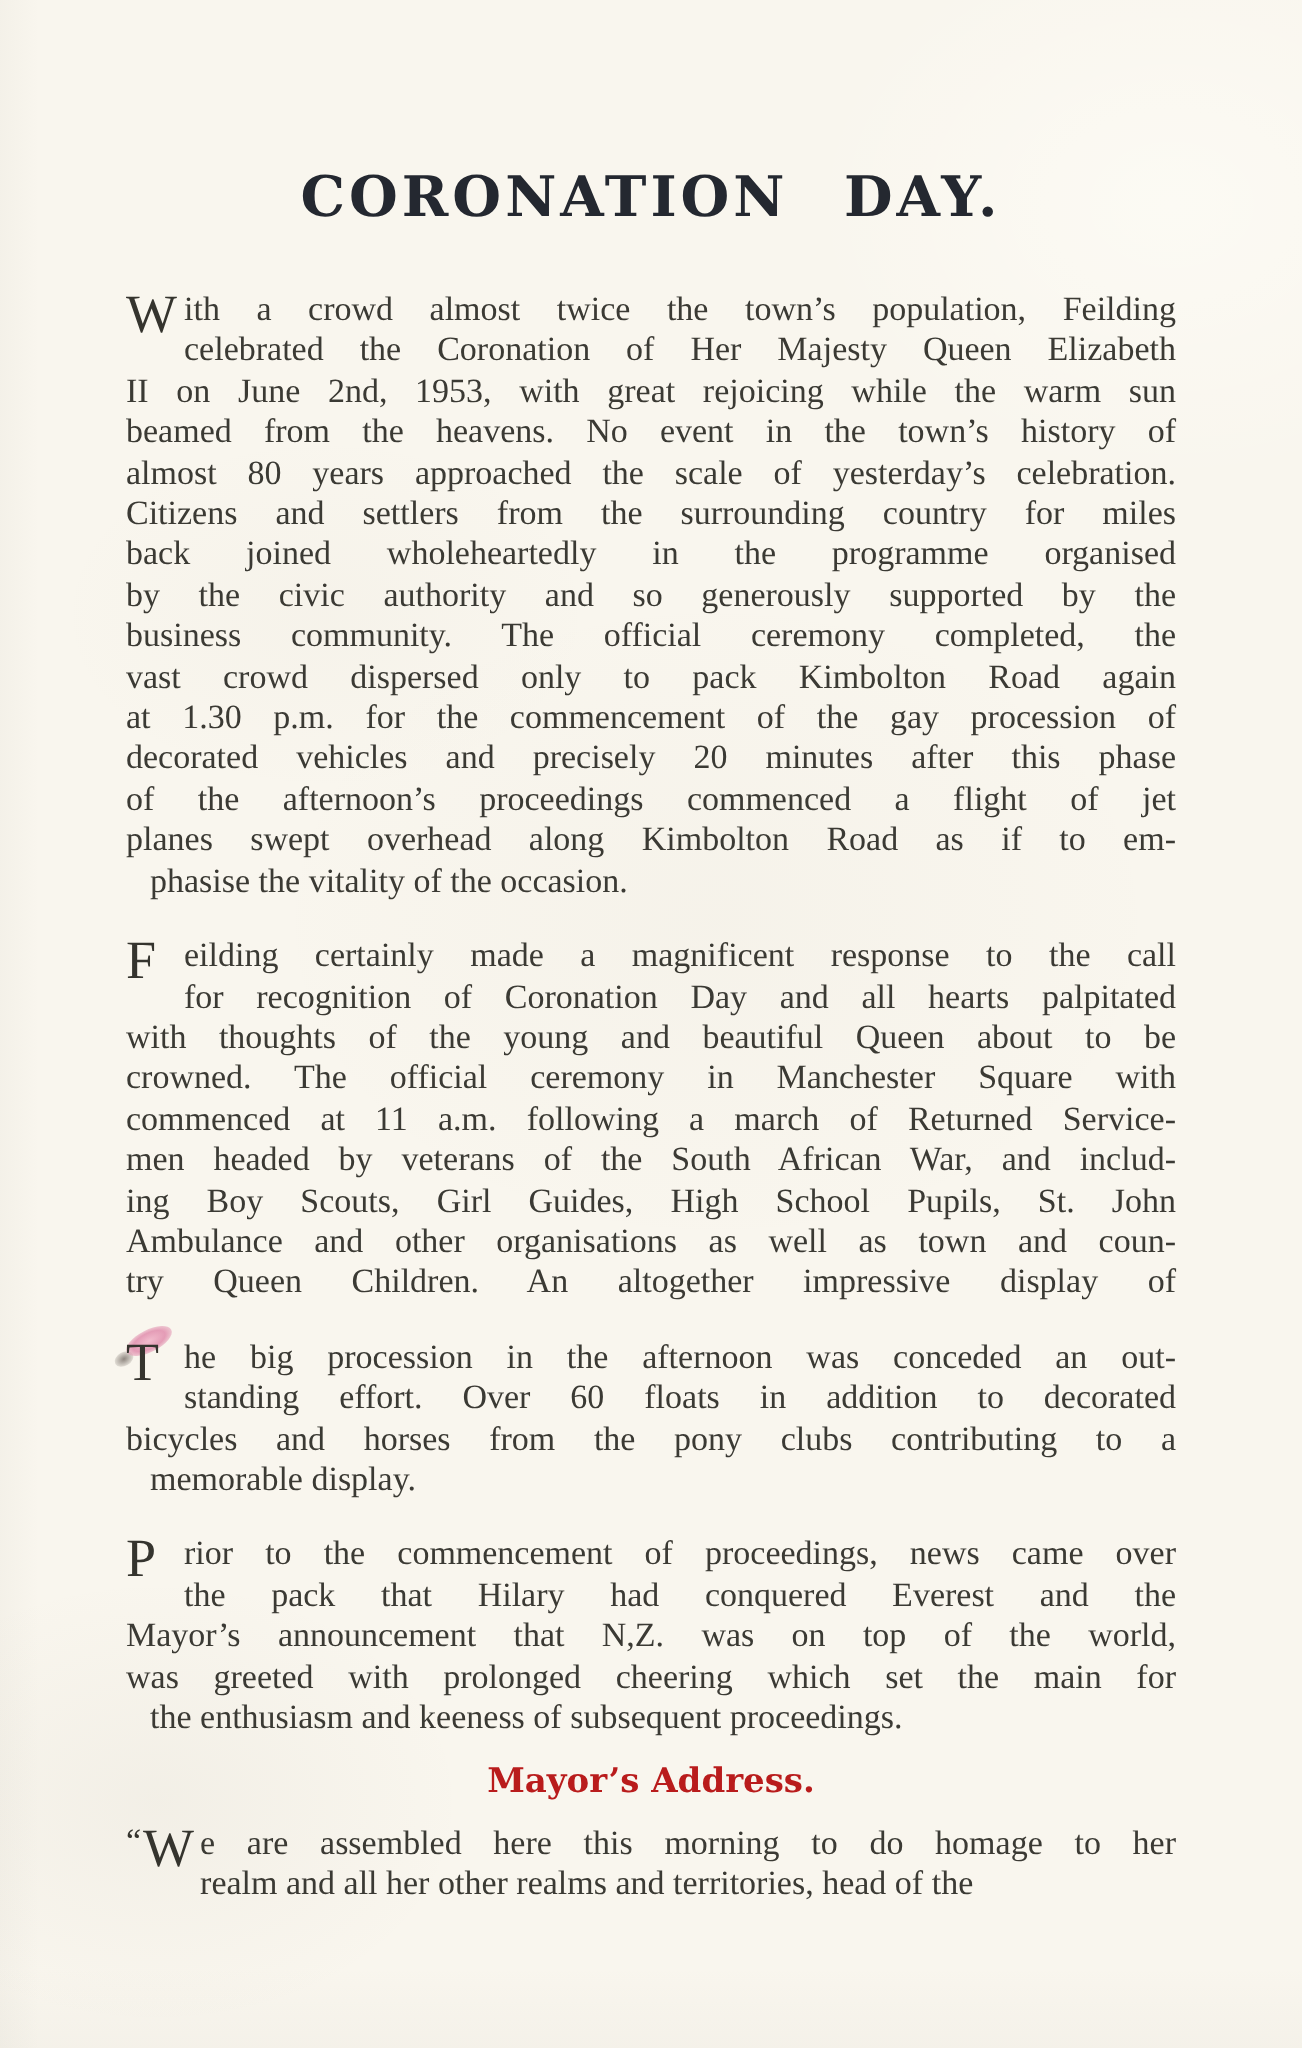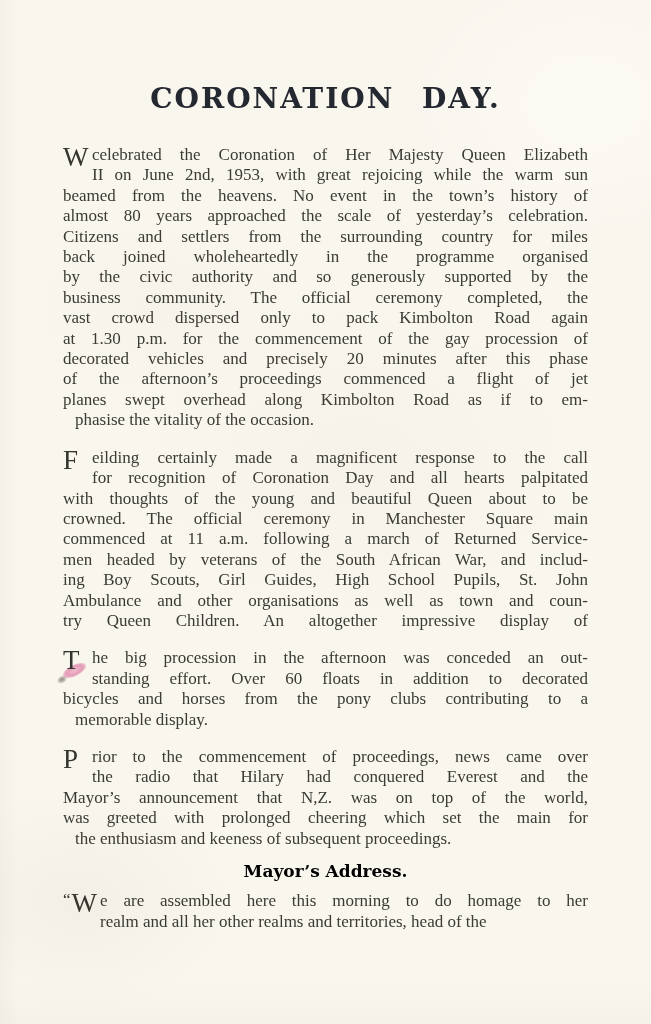--- a/index.html
+++ b/index.html
@@ -76,21 +76,21 @@
     text-align-last: justify;
     white-space: normal;
   }
   .tline.last { text-align-last: left; margin-left: 12px; }
   .subheading {
     margin: 12px 0 10px 0;
     text-align: center;
     font-family: "DejaVu Serif", serif;
     font-weight: bold;
     font-size: 17px;
-    color: #000000;
+    color: #b91c1c;
   }
   .address .para { margin-top: 0; }
   
   .smudge {
     position: absolute;
     left: 55px;
     top: 660px;
     width: 34px;
     height: 30px;
     pointer-events: none;
@@ -123,58 +123,59 @@
   <div class="smudge">
     <span class="tip"></span>
     <span class="pink"></span>
   </div>
   <div class="content">
     <h1 class="title">CORONATION DAY.</h1>
     <article class="body-text">
       <div>
           <p class="para">
             <span class="initial">W</span>
+            <span class="tline">ith a crowd almost twice the town’s population, Feilding</span>
             <span class="tline">celebrated the Coronation of Her Majesty Queen Elizabeth</span>
             <span class="tline">II on June 2nd, 1953, with great rejoicing while the warm sun</span>
             <span class="tline">beamed from the heavens. No event in the town’s history of</span>
             <span class="tline">almost 80 years approached the scale of yesterday’s celebration.</span>
             <span class="tline">Citizens and settlers from the surrounding country for miles</span>
             <span class="tline">back joined wholeheartedly in the programme organised</span>
             <span class="tline">by the civic authority and so generously supported by the</span>
             <span class="tline">business community.  The official ceremony completed, the</span>
             <span class="tline">vast crowd dispersed only to pack Kimbolton Road again</span>
             <span class="tline">at 1.30 p.m. for the commencement of the gay procession of</span>
             <span class="tline">decorated vehicles and precisely 20 minutes after this phase</span>
             <span class="tline">of the afternoon’s proceedings commenced a flight of jet</span>
             <span class="tline">planes swept overhead along Kimbolton Road as if to em-</span>
             <span class="tline last">phasise the vitality of the occasion.</span>
           </p>
           <p class="para">
             <span class="initial">F</span>
             <span class="tline">eilding certainly made a magnificent response to the call</span>
             <span class="tline">for recognition of Coronation Day and all hearts palpitated</span>
             <span class="tline">with thoughts of the young and beautiful Queen about to be</span>
-            <span class="tline">crowned. The official ceremony in Manchester Square main</span>
+            <span class="tline">crowned. The official ceremony in Manchester Square with</span>
             <span class="tline">commenced at 11 a.m. following a march of Returned Service-</span>
             <span class="tline">men headed by veterans of the South African War, and includ-</span>
             <span class="tline">ing Boy Scouts, Girl Guides, High School Pupils, St. John</span>
             <span class="tline">Ambulance and other organisations as well as town and coun-</span>
             <span class="tline">try Queen Children. An altogether impressive display of</span>
           </p>
           <p class="para">
             <span class="initial">T</span>
             <span class="tline">he big procession in the afternoon was conceded an out-</span>
             <span class="tline">standing effort. Over 60 floats in addition to decorated</span>
             <span class="tline">bicycles and horses from the pony clubs contributing to a</span>
             <span class="tline last">memorable display.</span>
           </p>
           <p class="para">
             <span class="initial">P</span>
             <span class="tline">rior to the commencement of proceedings, news came over</span>
-            <span class="tline">the radio that Hilary had conquered Everest and the</span>
+            <span class="tline">the pack that Hilary had conquered Everest and the</span>
             <span class="tline">Mayor’s announcement that N,Z. was on top of the world,</span>
             <span class="tline">was greeted with prolonged cheering which set the main for</span>
             <span class="tline last">the enthusiasm and keeness of subsequent proceedings.</span>
           </p>
         </div>
       <h2 class="subheading">Mayor’s Address.</h2>
       <div class="address">
           <p class="para">
             <span class="initial"><span class="prefix">“</span>W</span>
             <span class="tline">e are assembled here this morning to do homage to her</span>

